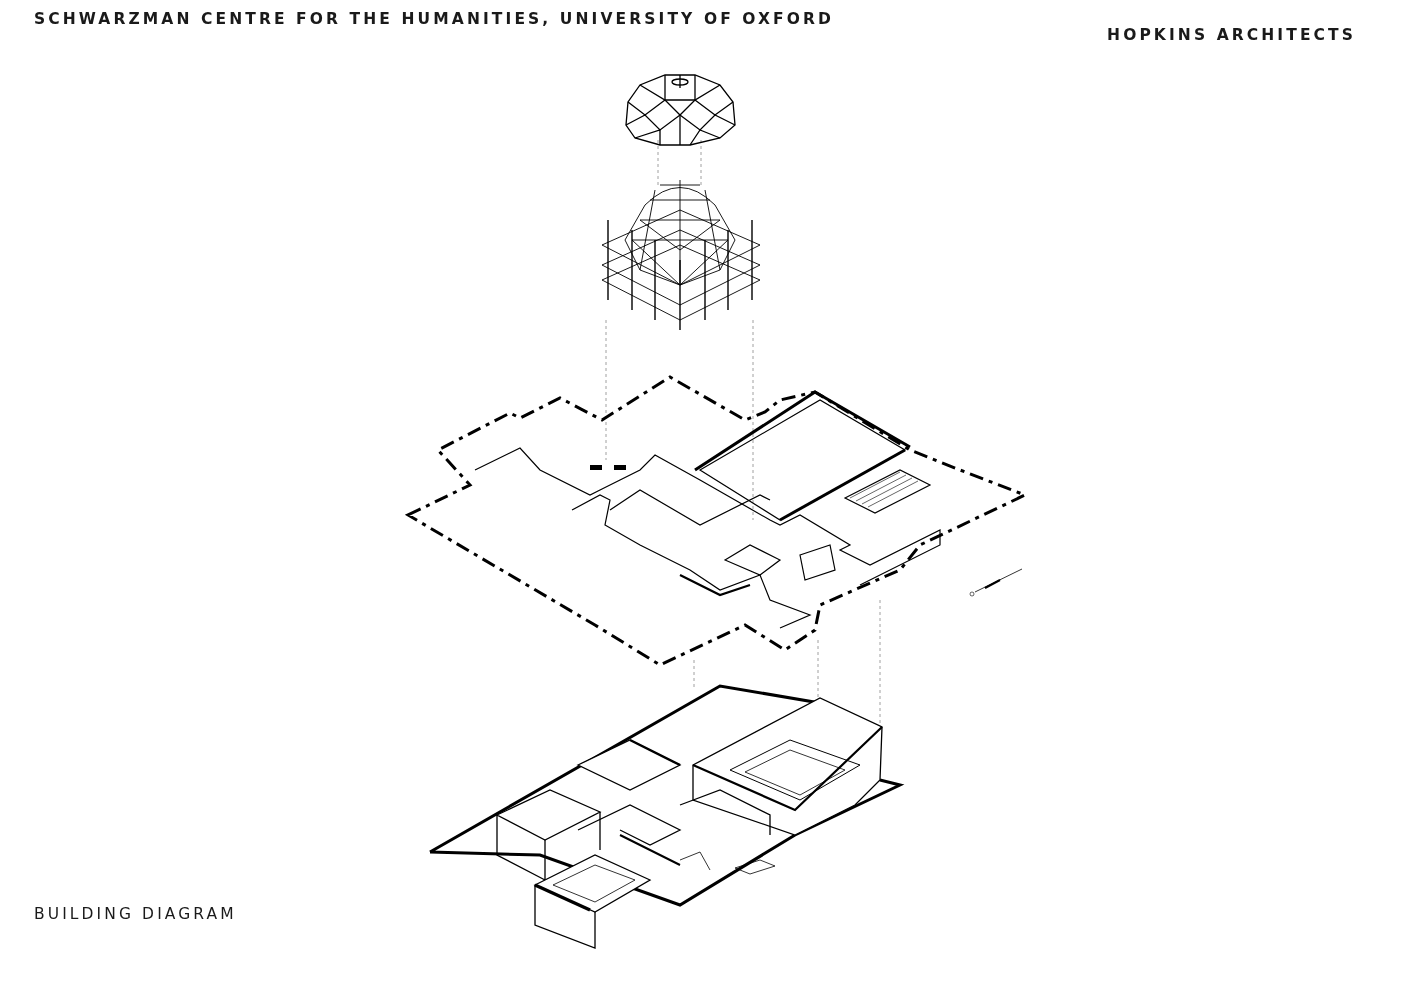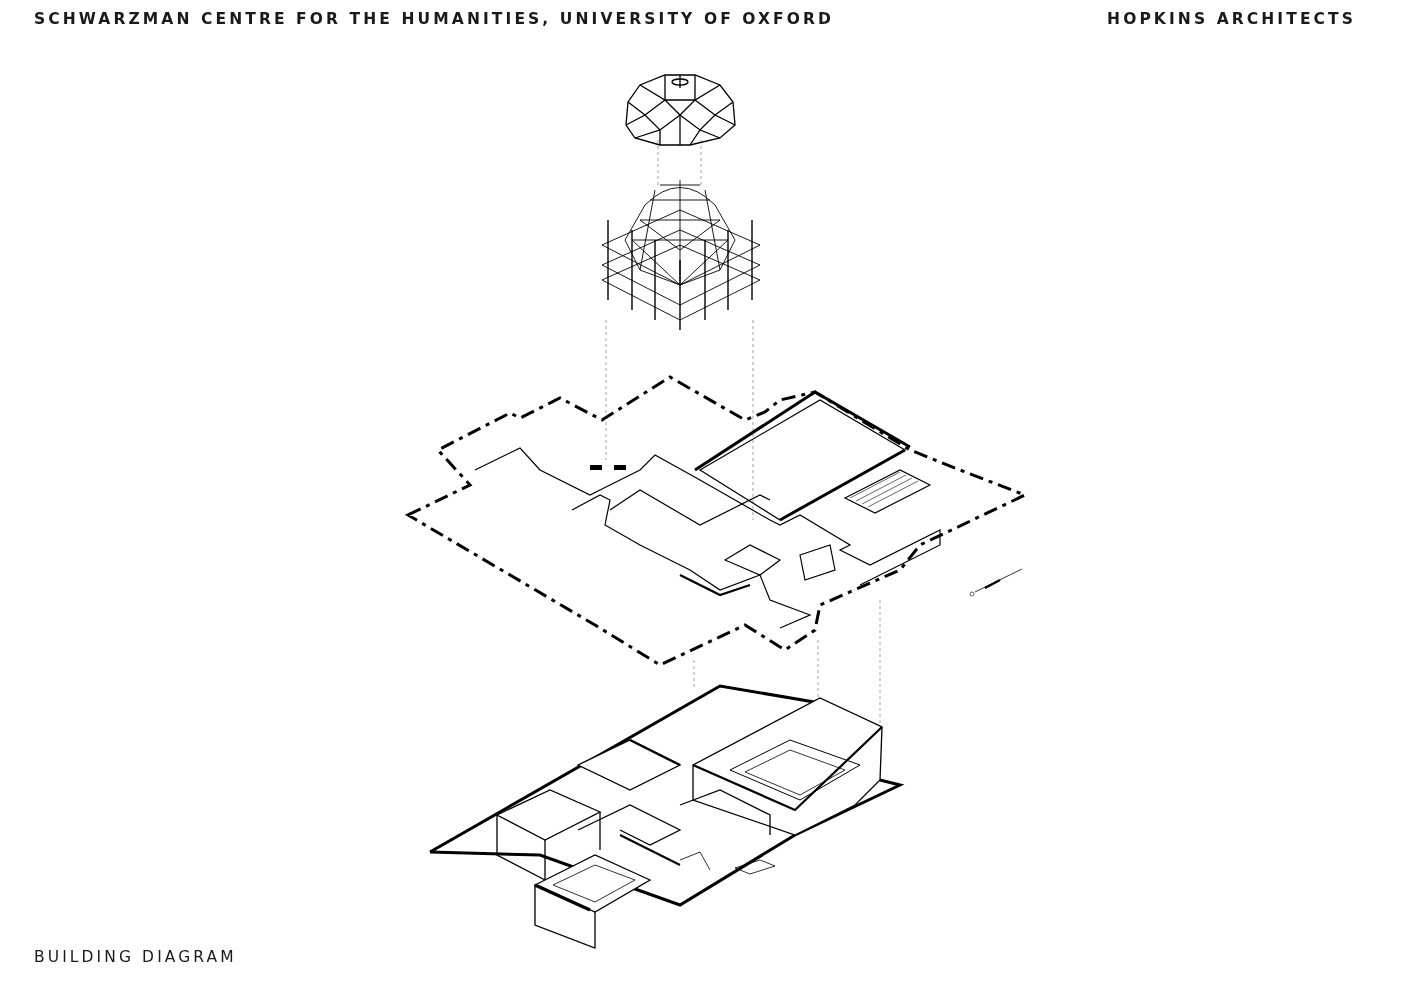--- a/index.html
+++ b/index.html
@@ -1,20 +1,20 @@
 <!DOCTYPE html>
 <html><head>
 <meta charset="utf-8">
 <style>
   html,body{margin:0;padding:0;background:#fff;}
   body{width:1414px;height:1000px;position:relative;overflow:hidden;font-family:"DejaVu Sans","Liberation Sans",sans-serif;color:#1a1a1a;}
   .hdr{position:absolute;top:10px;font-size:15.5px;letter-spacing:3.1px;font-weight:700;}
   .hdr.left{left:34px;}
-  .hdr.right{right:58px;}
-  .footer{position:absolute;left:34px;top:948px;font-size:15.5px;letter-spacing:3.1px;}
+  .hdr.right{right:58px;margin-top:16px;}
+  .footer{position:absolute;left:34px;top:905px;font-size:15.5px;letter-spacing:3.1px;}
   svg{position:absolute;left:0;top:0;}
 </style>
 </head>
 <body>
 
 <div class="hdr left">SCHWARZMAN CENTRE FOR THE HUMANITIES, UNIVERSITY OF OXFORD</div>
 <div class="hdr right">HOPKINS ARCHITECTS</div>
 <div class="footer">BUILDING DIAGRAM</div>
 
 <svg width="1414" height="1000" viewBox="0 0 1414 1000">

